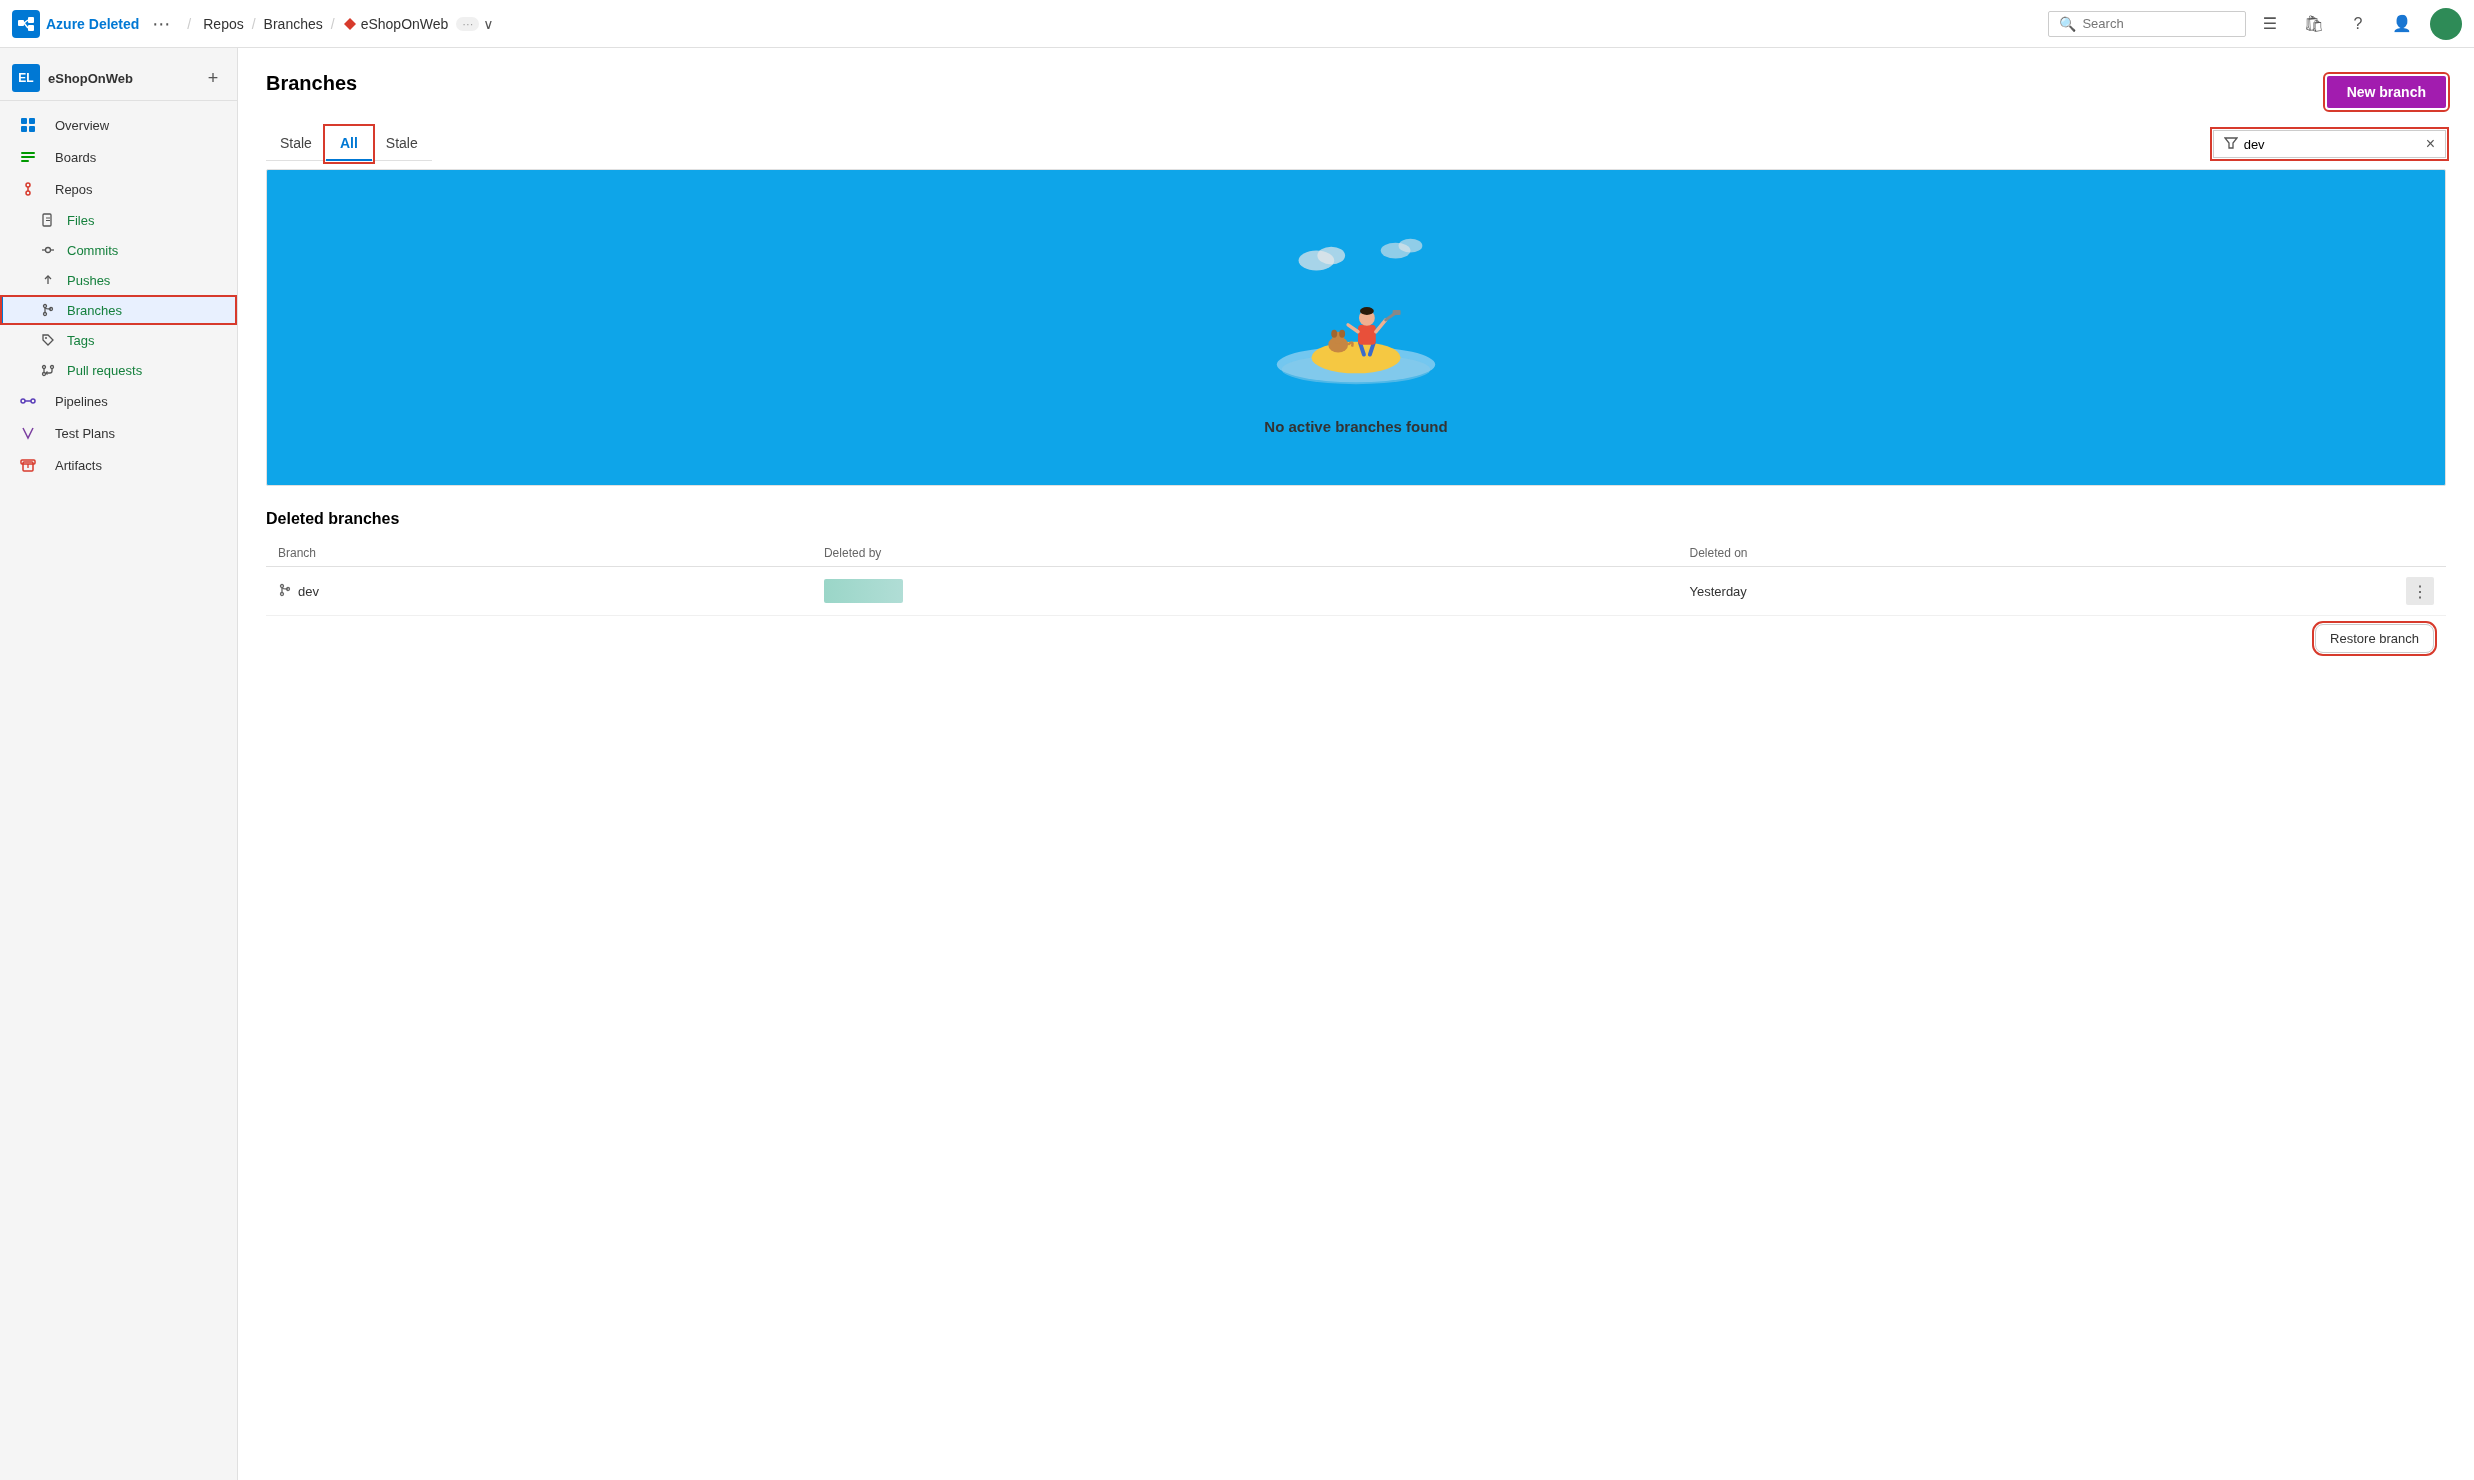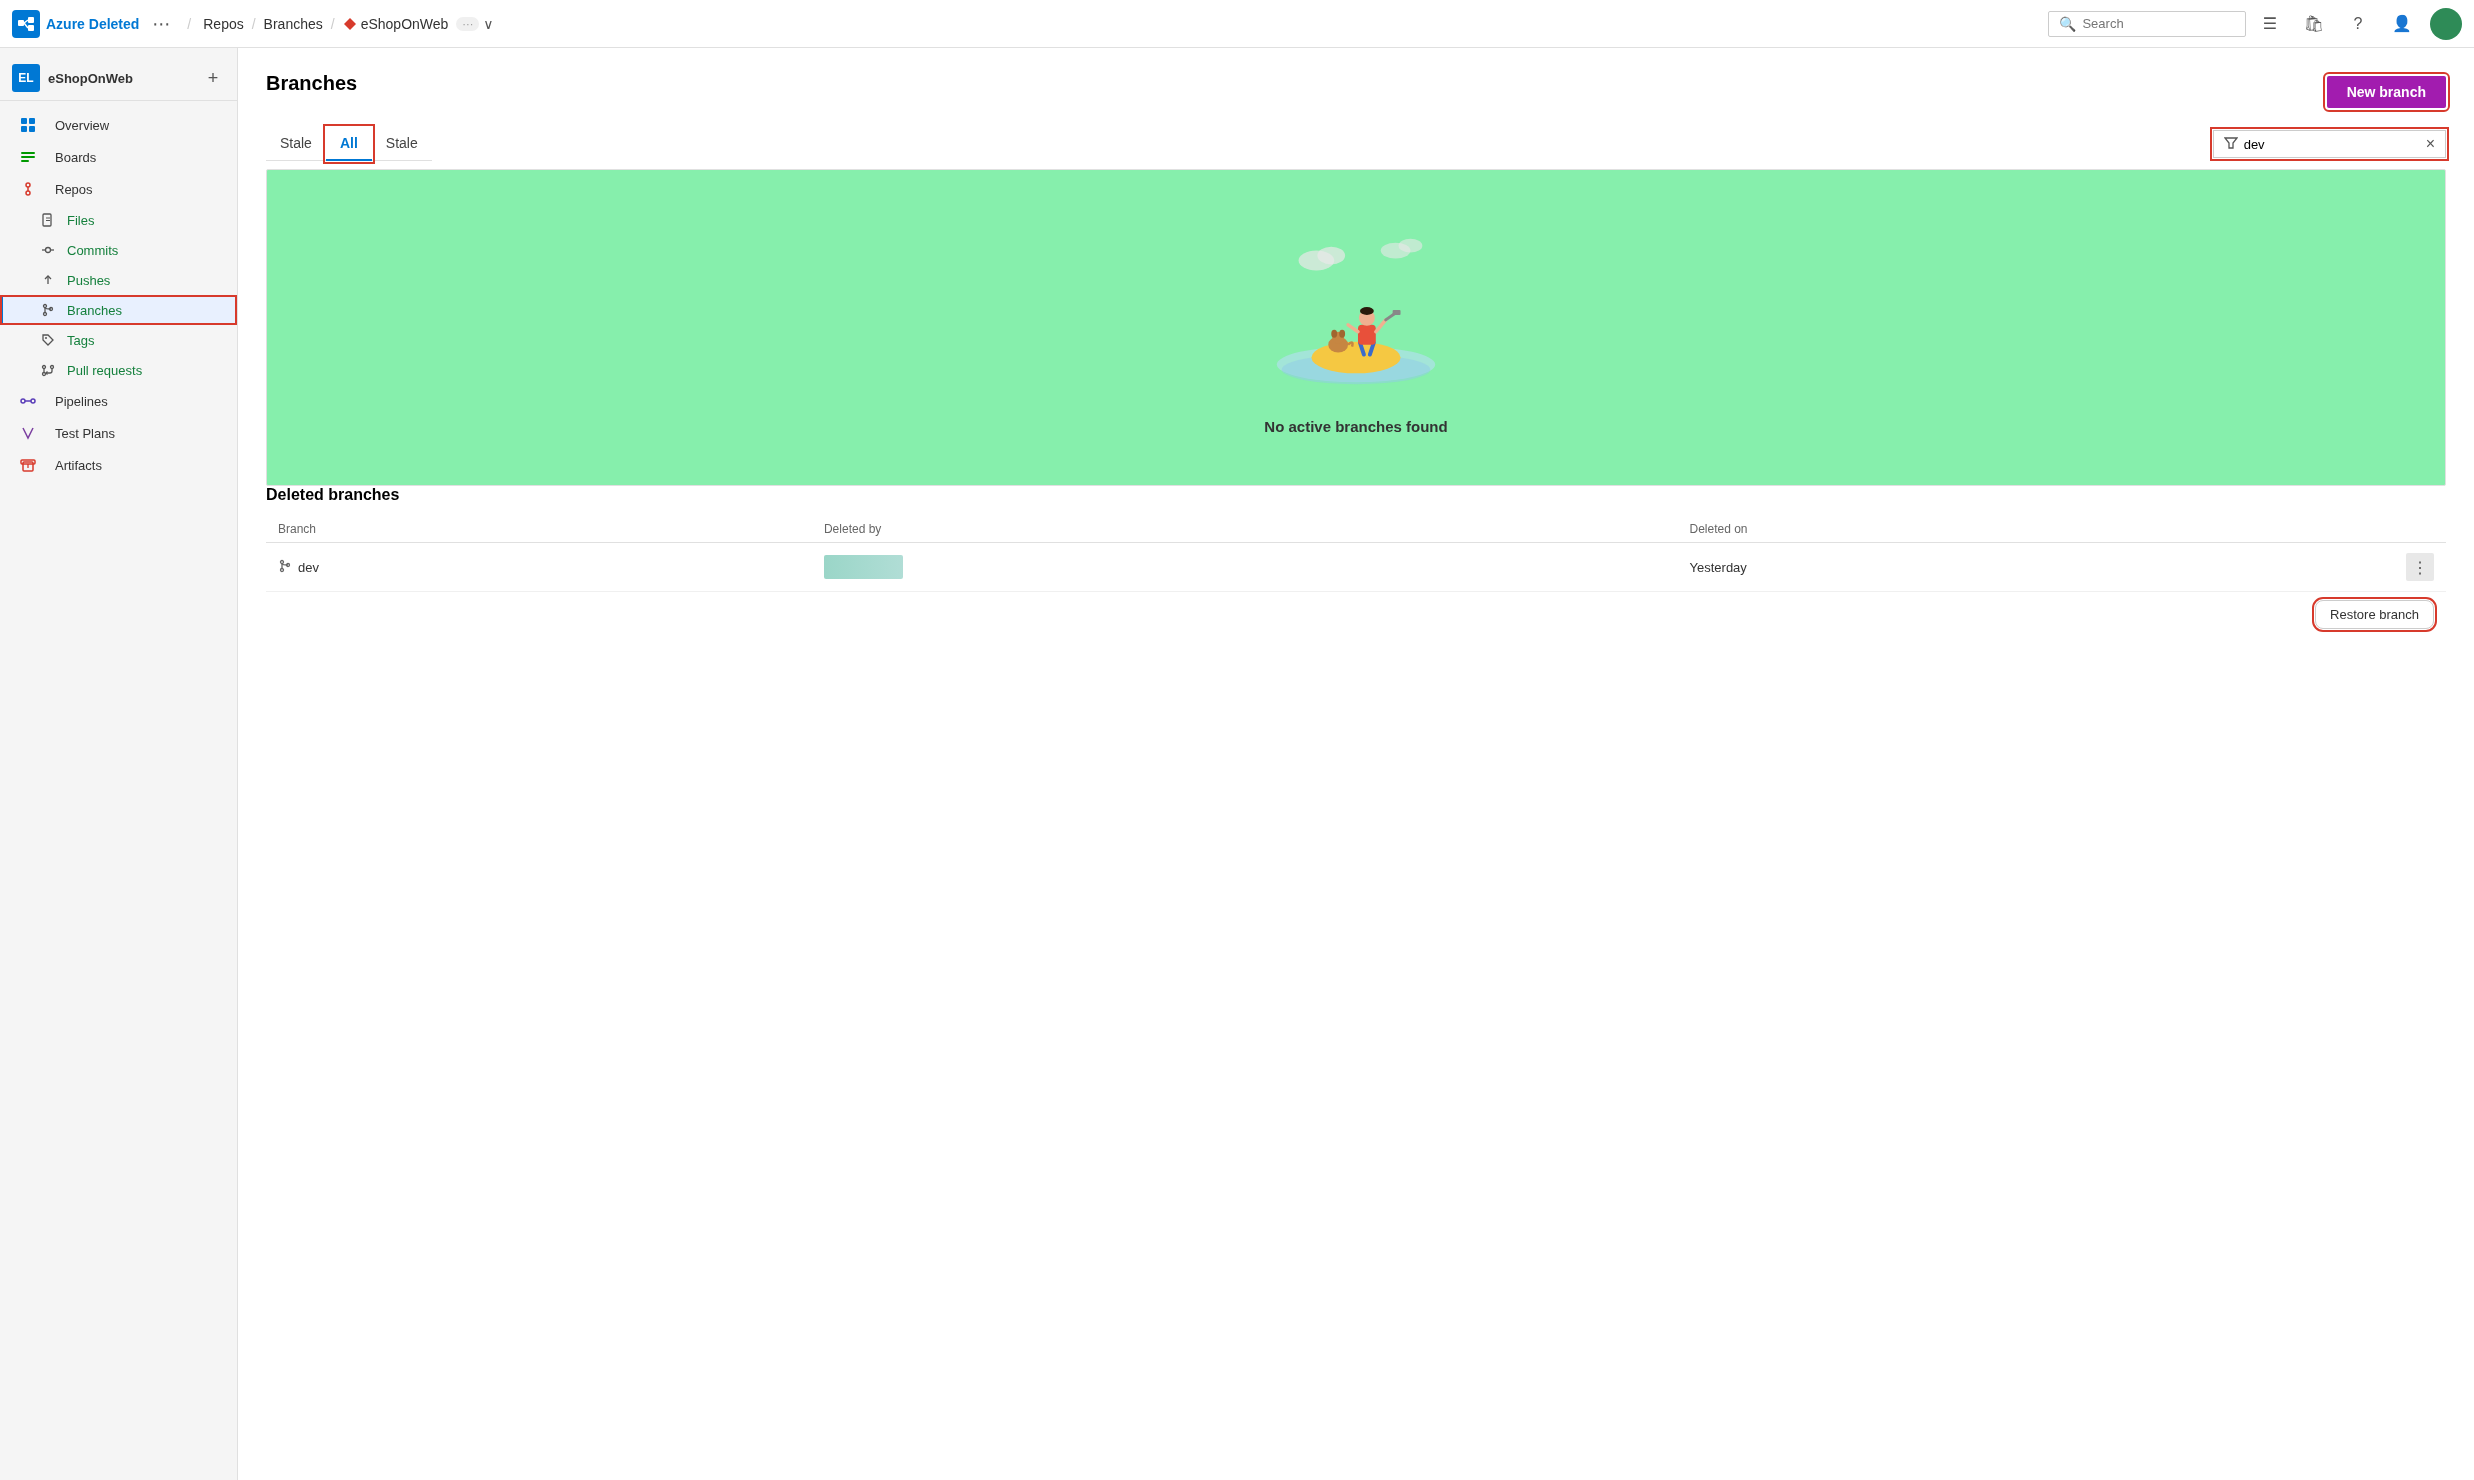--- a/index.html
+++ b/index.html
@@ -103,21 +103,21 @@
     .filter-box input { border: none; outline: none; font-size: 13px; flex: 1; }
     .filter-clear-btn {
       border: none; background: none; cursor: pointer; font-size: 16px; color: #555; padding: 0;
     }
     .filter-icon { color: #555; font-size: 14px; }
 
     
     .empty-panel {
       border: 1px solid #e0e0e0; border-radius: 2px; padding: 40px 4px;
       display: flex; flex-direction: column; align-items: center; justify-content: center;
-      min-height: 317px; background: #86efac;
+      min-height: 317px; margin-bottom: 24px; background: #0ea5e9;
     }
     .empty-illustration { margin-bottom: 16px; }
     .empty-text { font-size: 15px; font-weight: 600; color: #333; }
 
     
     .illus-svg { width: 198px; height: 178px; }
 
     
     .deleted-section { margin-top: 0; }
     .deleted-title { font-size: 16px; font-weight: 600; margin-bottom: 12px; color: #000; }

